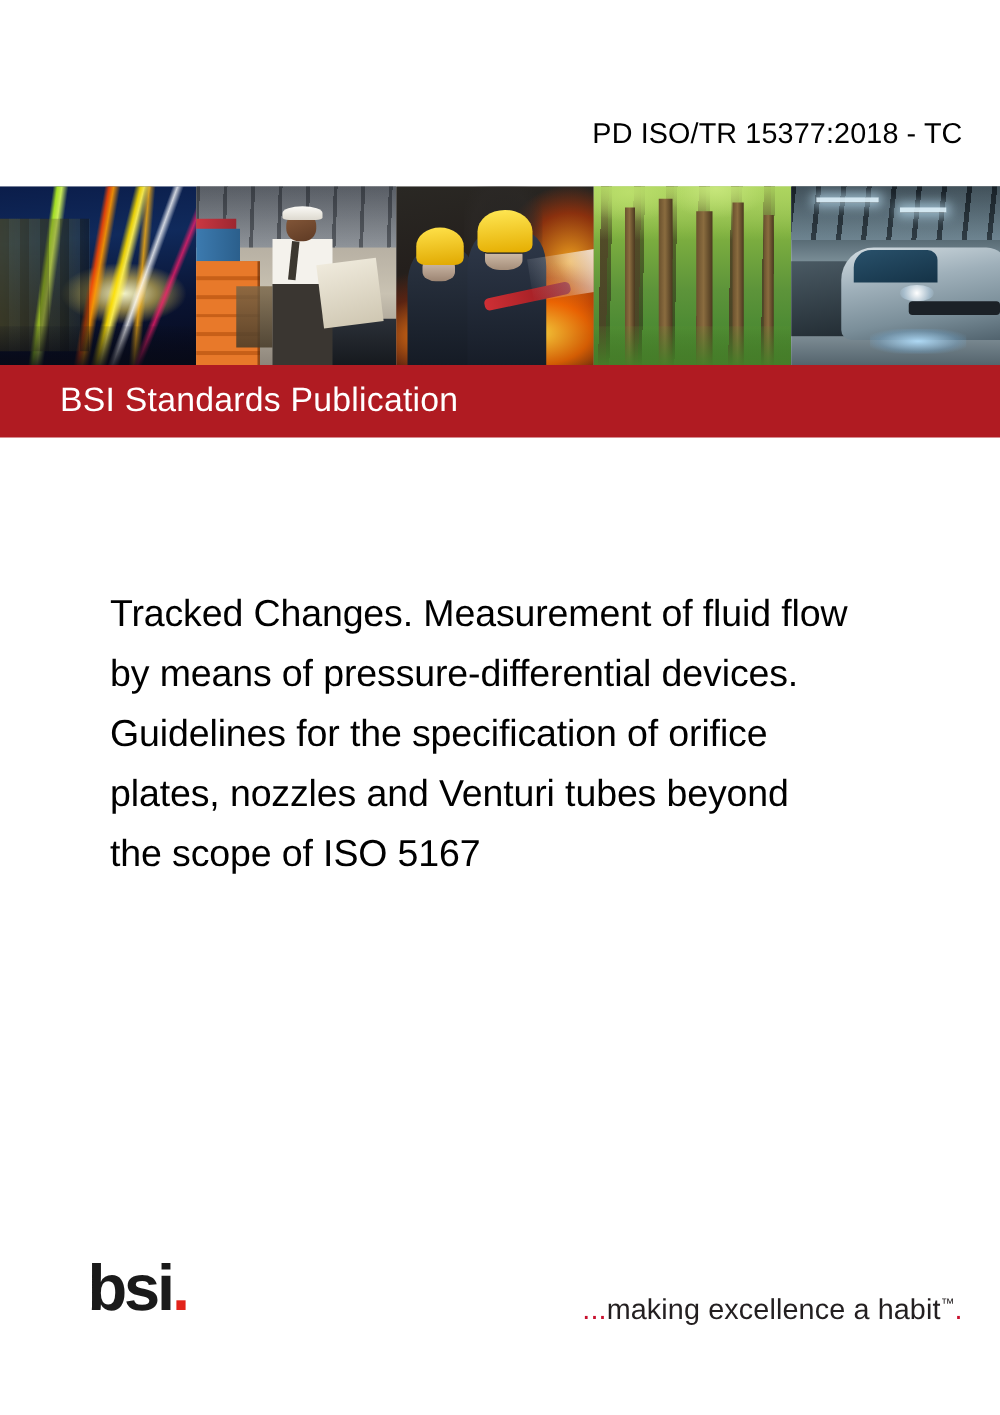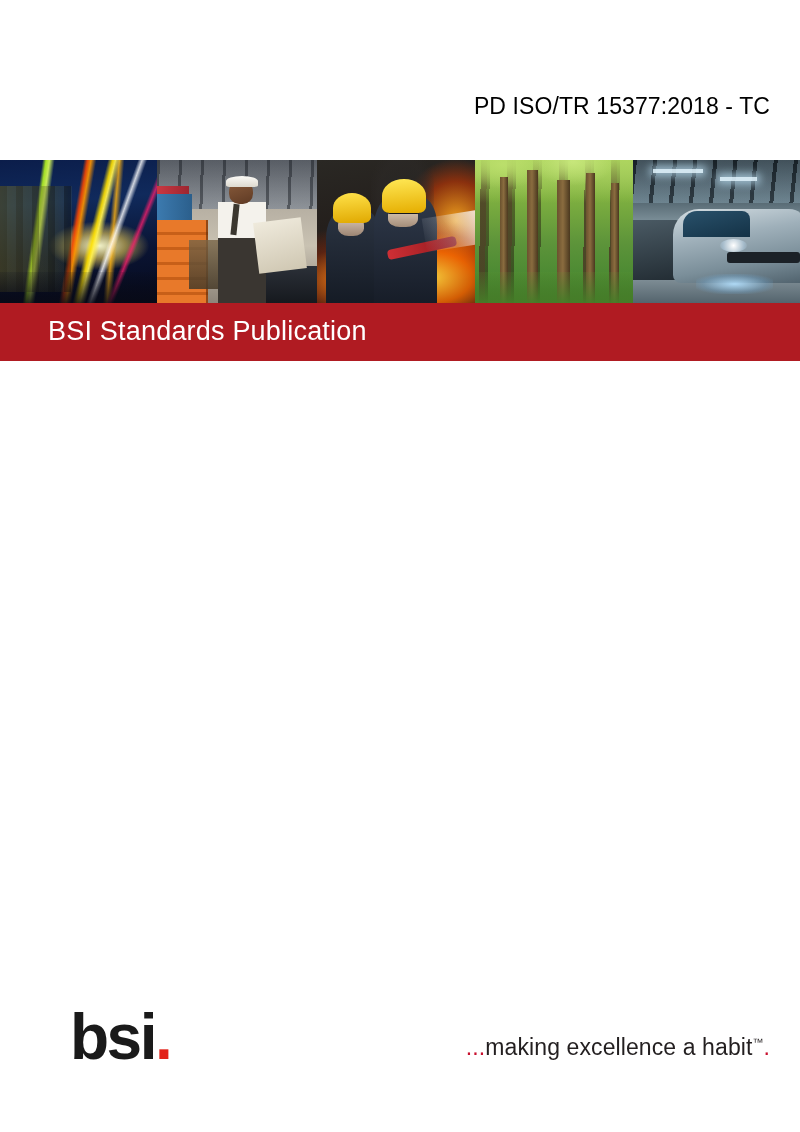--- a/index.html
+++ b/index.html
@@ -34,21 +34,21 @@
     font-size: 23px;
     font-weight: 400;
     color: #000000;
     letter-spacing: 0.1px;
     white-space: nowrap;
   }
 
   
   .banner {
     position: absolute;
-    top: 160px;
+    top: 149px;
     left: 0;
     width: 800px;
     height: 201px;
     padding-left: 40px;
   }
 
   .photo-strip {
     position: absolute;
     top: 0;
     left: 0;
@@ -342,21 +342,21 @@
     left: 0;
     top: 1005px;
     width: 800px;
     height: 90px;
   }
 
   .bsi-logo {
     position: absolute;
     left: 70px;
     top: 0;
-    font-size: 64px;
+    font-size: 52px;
     font-weight: 700;
     color: #1a1a1a;
     letter-spacing: -2.5px;
     line-height: 1;
     white-space: nowrap;
   }
   .bsi-logo .logo-dot { color: #e2231a; }
 
   .tagline {
     position: absolute;
@@ -441,20 +441,27 @@
       </div>
 
     </div>
 
     <div class="standards-bar">
       <div class="standards-bar-label">BSI Standards Publication</div>
     </div>
 
   </div>
 
+  <div class="title-block">
+    <div class="title-line">Tracked Changes. Measurement of fluid flow</div>
+    <div class="title-line">by means of pressure-differential devices.</div>
+    <div class="title-line">Guidelines for the specification of orifice</div>
+    <div class="title-line">plates, nozzles and Venturi tubes beyond</div>
+    <div class="title-line">the scope of ISO 5167</div>
+  </div>
 
   <div class="footer">
     <div class="bsi-logo"><span>bsi</span><span class="logo-dot">.</span></div>
 
     <div class="tagline"><span class="tag-lead">...</span><span>making excellence a habit</span><span class="tag-tm">™</span><span class="tag-dot">.</span></div>
   </div>
 
 </div>
 
 </body></html>

